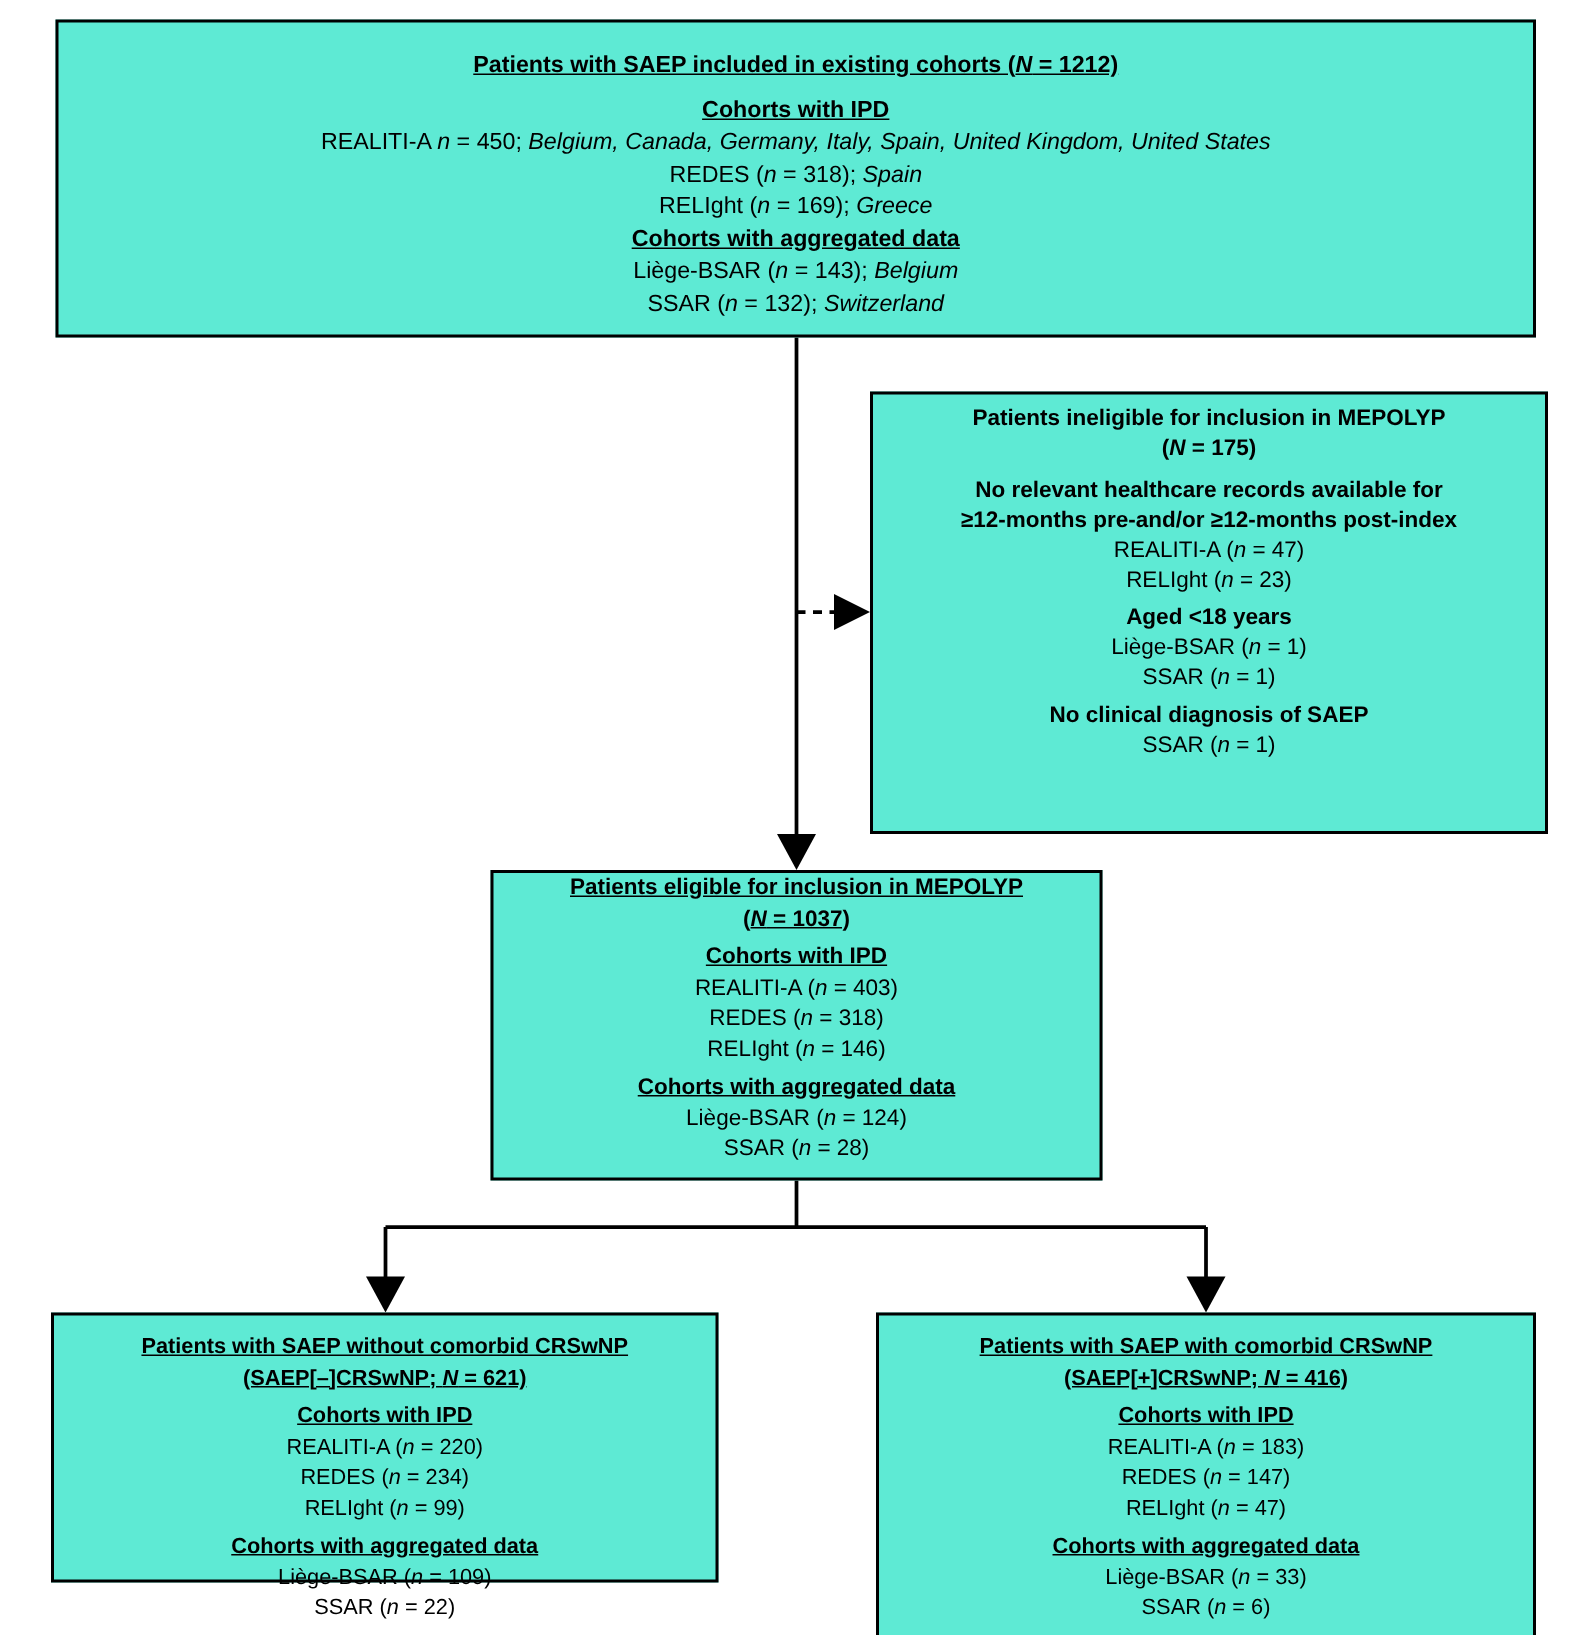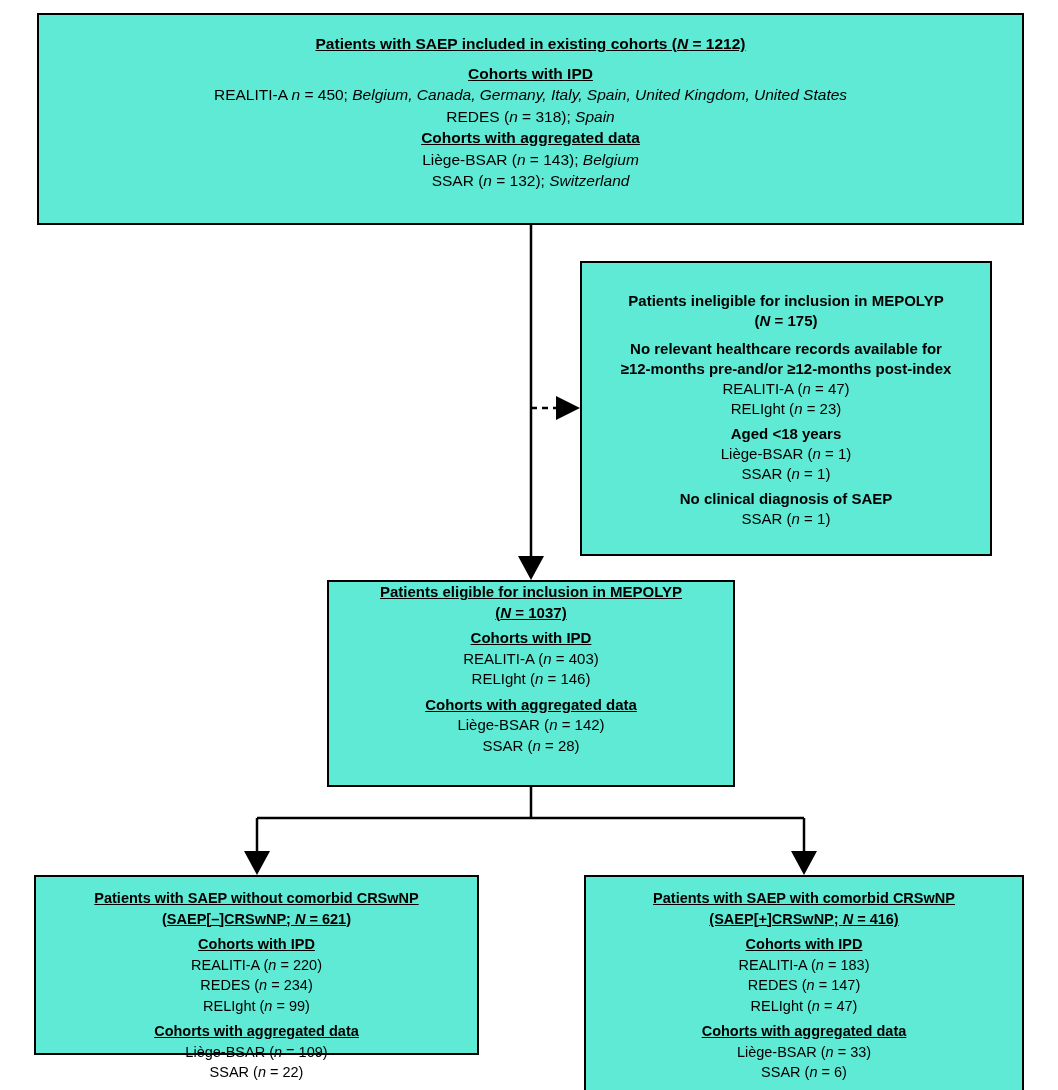--- a/index.html
+++ b/index.html
@@ -54,23 +54,23 @@
     left: 37px;
     top: 13px;
     width: 987px;
     height: 212px;
     padding-top: 18px;
   }
   
   #box-ineligible {
     left: 580px;
     top: 261px;
-    width: 412px;
+    width: 452px;
     height: 295px;
-    padding-top: 28px;
+    padding-top: 6px;
   }
   #box-ineligible .ln { font-size: 15px; line-height: 20px; }
   
   #box-eligible {
     left: 327px;
     top: 580px;
     width: 408px;
     height: 207px;
   }
   #box-eligible .ln { font-size: 15px; line-height: 20.5px; }
@@ -119,20 +119,21 @@
       <polygon points="804,875 791,851 817,851" fill="#000"></polygon>
     </g>
   </svg>
 
   <div class="box" id="box-existing-cohorts">
     <div class="ln hdr"><span>Patients with SAEP included in existing cohorts (</span><span class="it">N</span><span> = 1212)</span></div>
     <div class="gap"></div>
     <div class="ln hdr">Cohorts with IPD</div>
     <div class="ln"><span>REALITI-A </span><span class="it">n</span><span> = 450; </span><span class="it">Belgium, Canada, Germany, Italy, Spain, United Kingdom, United States</span></div>
     <div class="ln"><span>REDES (</span><span class="it">n</span><span> = 318); </span><span class="it">Spain</span></div>
+    <div class="ln"><span>RELIght (</span><span class="it">n</span><span> = 169); </span><span class="it">Greece</span></div>
     <div class="ln hdr">Cohorts with aggregated data</div>
     <div class="ln"><span>Liège-BSAR (</span><span class="it">n</span><span> = 143); </span><span class="it">Belgium</span></div>
     <div class="ln"><span>SSAR (</span><span class="it">n</span><span> = 132); </span><span class="it">Switzerland</span></div>
   </div>
 
   <div class="box" id="box-ineligible">
     <div class="ln bold">Patients ineligible for inclusion in MEPOLYP</div>
     <div class="ln bold"><span>(</span><span class="it">N</span><span> = 175)</span></div>
     <div class="gap"></div>
     <div class="ln bold">No relevant healthcare records available for</div>
@@ -147,24 +148,25 @@
     <div class="ln bold">No clinical diagnosis of SAEP</div>
     <div class="ln"><span>SSAR (</span><span class="it">n</span><span> = 1)</span></div>
   </div>
 
   <div class="box" id="box-eligible">
     <div class="ln hdr">Patients eligible for inclusion in MEPOLYP</div>
     <div class="ln hdr"><span>(</span><span class="it">N</span><span> = 1037)</span></div>
     <div class="gap-sm"></div>
     <div class="ln hdr">Cohorts with IPD</div>
     <div class="ln"><span>REALITI-A (</span><span class="it">n</span><span> = 403)</span></div>
+    <div class="ln"><span>REDES (</span><span class="it">n</span><span> = 318)</span></div>
     <div class="ln"><span>RELIght (</span><span class="it">n</span><span> = 146)</span></div>
     <div class="gap-sm"></div>
     <div class="ln hdr">Cohorts with aggregated data</div>
-    <div class="ln"><span>Liège-BSAR (</span><span class="it">n</span><span> = 142)</span></div>
+    <div class="ln"><span>Liège-BSAR (</span><span class="it">n</span><span> = 124)</span></div>
     <div class="ln"><span>SSAR (</span><span class="it">n</span><span> = 28)</span></div>
   </div>
 
   <div class="box" id="box-without-crswnp">
     <div class="ln hdr">Patients with SAEP without comorbid CRSwNP</div>
     <div class="ln hdr"><span>(SAEP[–]CRSwNP; </span><span class="it">N</span><span> = 621)</span></div>
     <div class="gap-sm"></div>
     <div class="ln hdr">Cohorts with IPD</div>
     <div class="ln"><span>REALITI-A (</span><span class="it">n</span><span> = 220)</span></div>
     <div class="ln"><span>REDES (</span><span class="it">n</span><span> = 234)</span></div>

